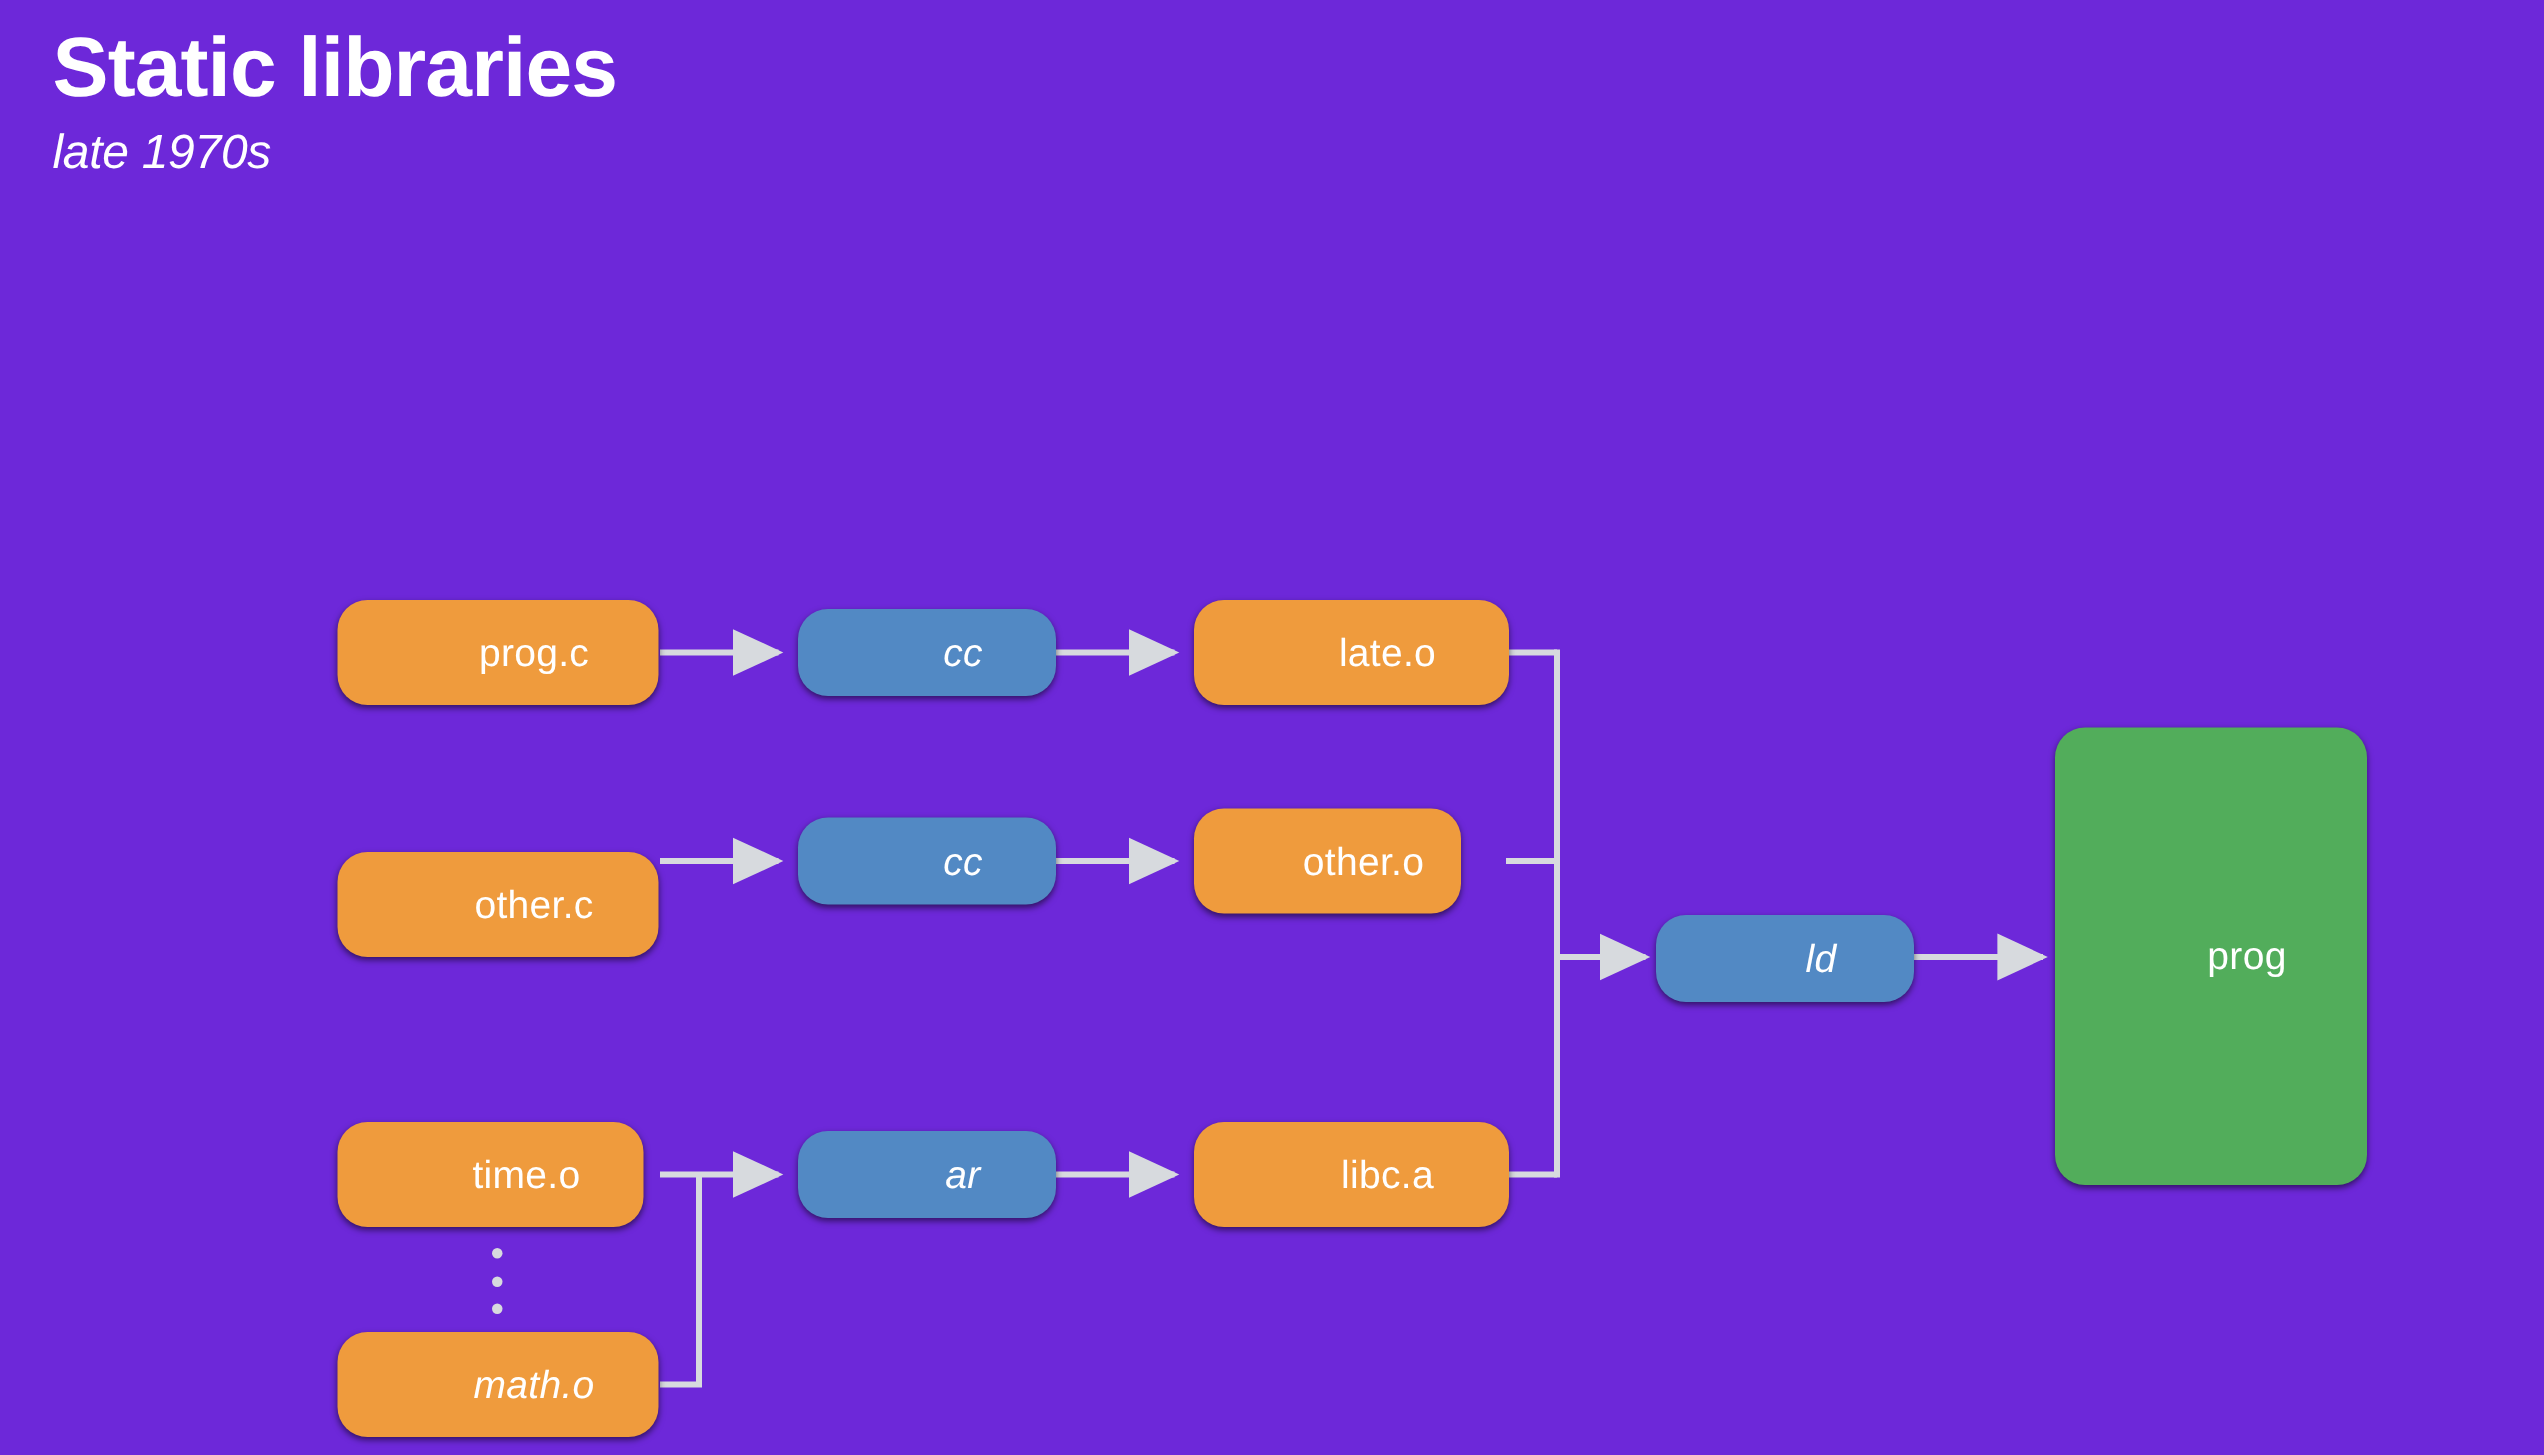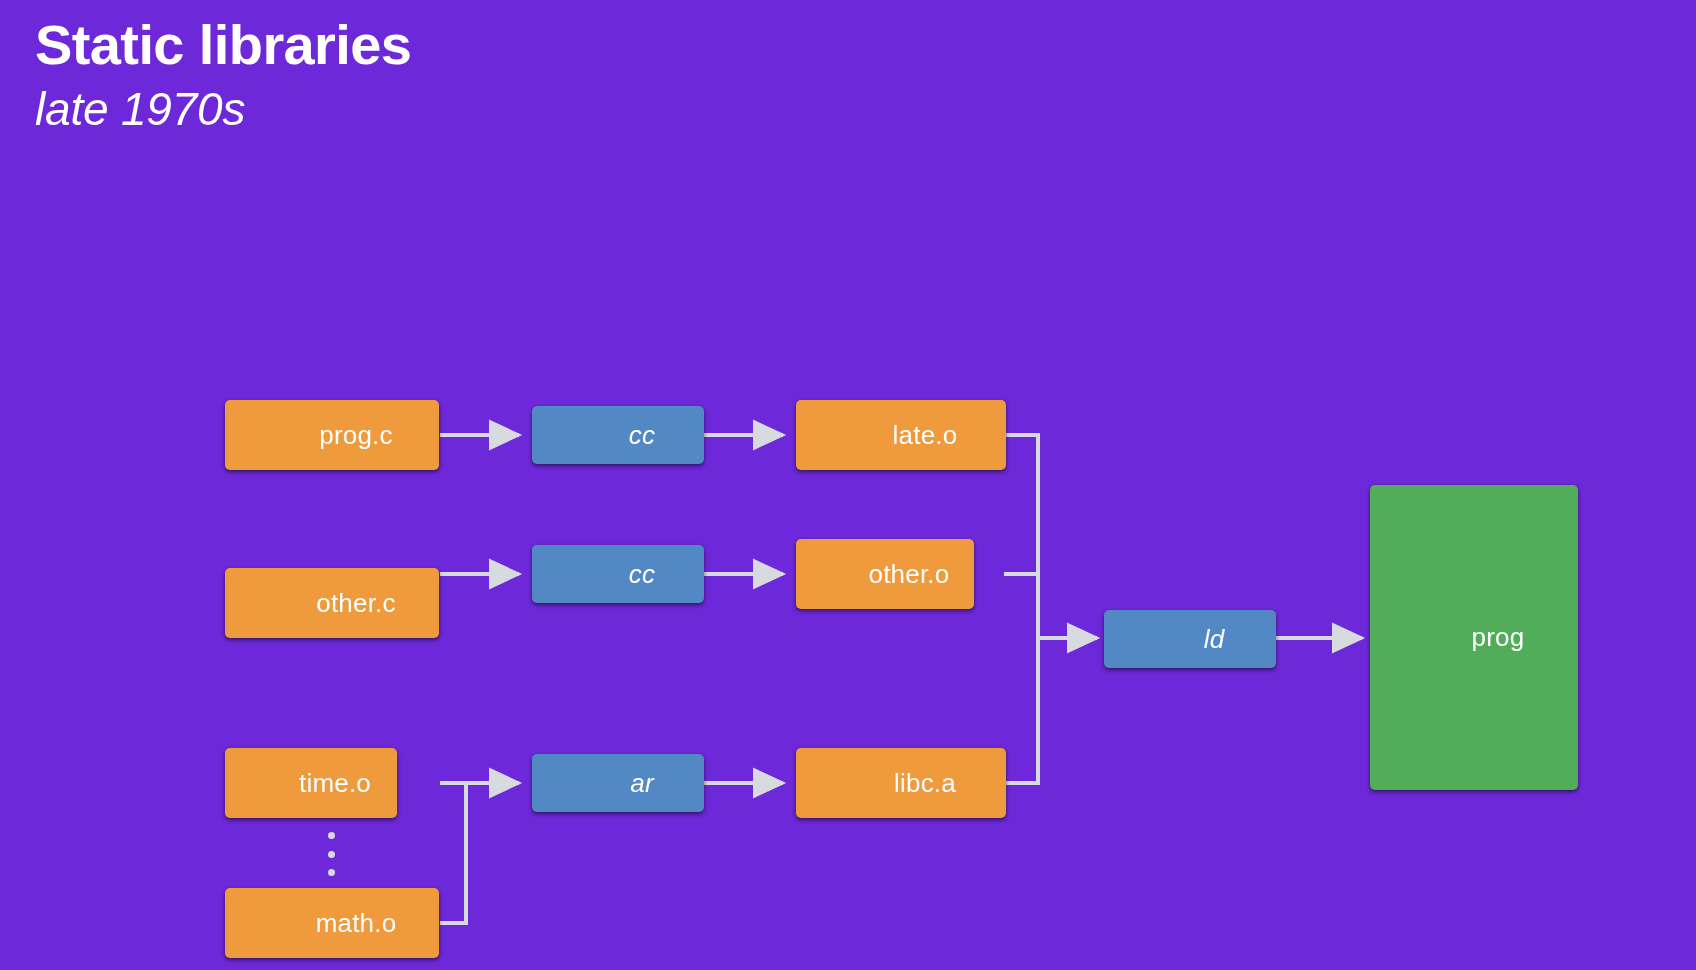--- a/index.html
+++ b/index.html
@@ -33,21 +33,21 @@
   .slide-title {
     font-size: 56px;
     font-weight: 700;
     color: #ffffff;
     letter-spacing: -0.6px;
     line-height: 1.12;
     margin: 0;
     white-space: nowrap;
   }
   .slide-subtitle {
-    font-size: 46px;
+    font-size: 32px;
     font-weight: 300;
     font-style: italic;
     color: #ffffff;
     letter-spacing: -0.2px;
     line-height: 1.15;
     margin: 6px 0 0 0;
     white-space: nowrap;
   }
 
   
@@ -67,21 +67,21 @@
     pointer-events: none;
   }
 
   
   .node {
     position: absolute;
     box-sizing: border-box;
     display: flex;
     align-items: center;
     justify-content: center;
-    border-radius: 5px;
+    border-radius: 20px;
     color: #ffffff;
     font-size: 26px;
     font-weight: 400;
     letter-spacing: 0.2px;
     text-align: center;
     box-shadow: 0 2px 4px rgba(0,0,0,0.55);
     user-select: none;
     padding-left: 48px;
   }
   .node.file {
@@ -171,31 +171,31 @@
     </div>
 
     <div class="node tool" style="left:532px; top:545px; width:172px; height:58px;">
       <span>cc</span>
     </div>
 
     <div class="node file" style="left:796px; top:539px; width:178px; height:70px;">
       <span>other.o</span>
     </div>
 
-    <div class="node file" style="left:225px; top:748px; width:172px; height:70px;">
+    <div class="node file" style="left:225px; top:748px; width:204px; height:70px;">
       <span>time.o</span>
     </div>
 
     <div class="ellipsis" style="left:328px; top:832px;">
       <i></i>
         <i></i>
         <i></i>
     </div>
 
-    <div class="node file" style="left:225px; top:888px; width:214px; height:70px;">
+    <div class="node file" style="left:225px; top:888px; width:214px; height:70px;font-style:italic;">
       <span>math.o</span>
     </div>
 
     <div class="node tool" style="left:532px; top:754px; width:172px; height:58px;">
       <span>ar</span>
     </div>
 
     <div class="node file" style="left:796px; top:748px; width:210px; height:70px;">
       <span>libc.a</span>
     </div>

